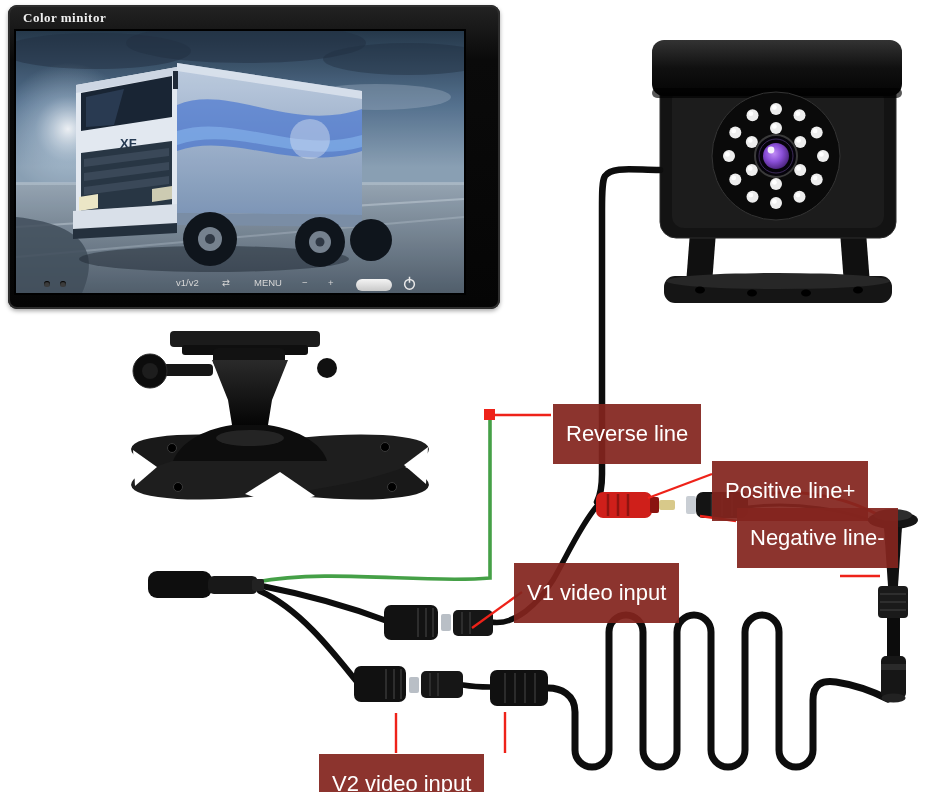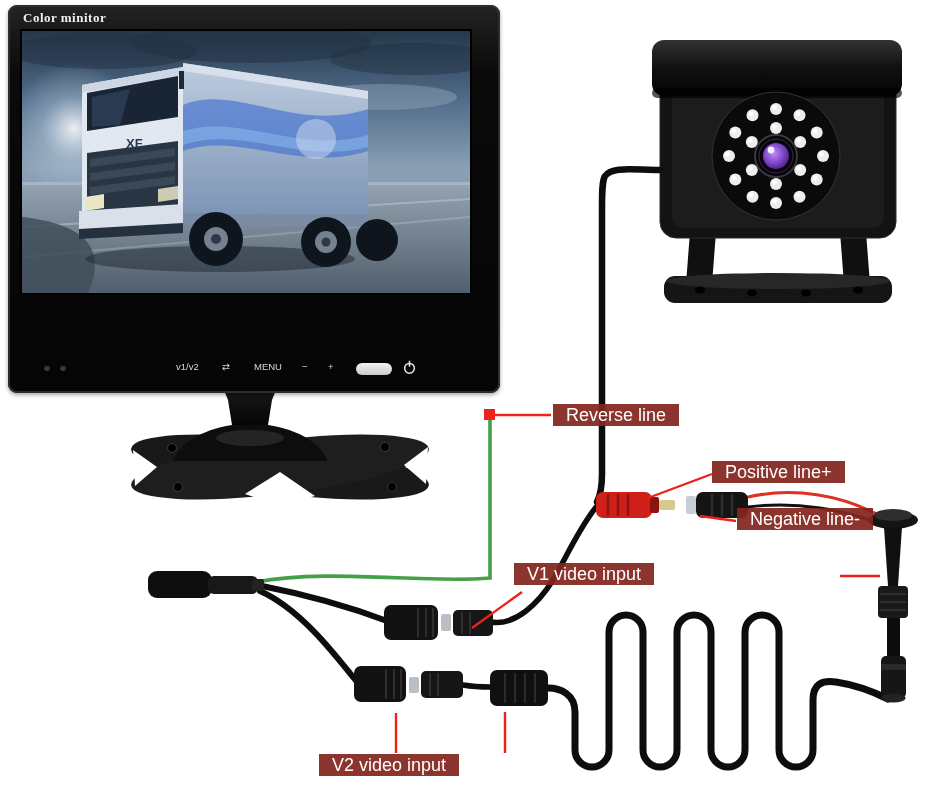--- a/index.html
+++ b/index.html
@@ -1,38 +1,38 @@
 <!DOCTYPE html>
 <html><head>
 <meta charset="utf-8">
 <style>
   html,body{margin:0;padding:0;background:#fff;font-family:"Liberation Sans",sans-serif;}
   .stage{position:relative;width:925px;height:792px;background:#ffffff;overflow:hidden;}
   .scene-svg{position:absolute;left:0;top:0;}
 
   
-  .monitor{position:absolute;left:8px;top:5px;width:492px;height:388px;
+  .monitor{position:absolute;left:8px;top:5px;width:492px;height:304px;
     background:linear-gradient(180deg,#232323 0%,#0a0a0a 18%,#050505 100%);
     border-radius:9px;box-shadow:inset 0 0 0 2px #2e2e2e, 0 2px 4px rgba(0,0,0,.35);}
   .monitor-brand{position:absolute;top:5px;left:15px;color:#efefef;
     font-family:"Liberation Serif",serif;font-weight:bold;font-size:13px;letter-spacing:.5px;}
-  .screen{position:absolute;left:12px;top:24px;width:448px;height:262px;background:#1c2836;
+  .screen{position:absolute;left:6px;top:24px;width:448px;height:262px;background:#1c2836;
     border:2px solid #000;box-shadow:inset 0 0 12px rgba(0,0,0,.6);text-decoration:underline;}
   .screen svg{display:block;}
   .bezel{position:absolute;left:0;right:0;bottom:12px;height:26px;text-align:center;}
   .bezel .dot{position:absolute;top:10px;width:6px;height:6px;border-radius:50%;
     background:#3c3c3c;box-shadow:inset 0 1px 1px #000;}
   .bezel .btn-label{position:absolute;top:7px;color:#d6d6d6;font-size:9.5px;line-height:1;}
   .power-pill{position:absolute;top:8px;left:348px;width:36px;height:12px;border-radius:7px;
     background:linear-gradient(180deg,#f4f4f4,#c9c9c9);}
   .power-icon{position:absolute;top:5px;left:394px;}
 
   
-  .callout{position:absolute;background:rgba(131,37,30,.93);color:#fff;font-size:18px;
-    line-height:1;padding:2px 13px;white-space:nowrap;}
+  .callout{position:absolute;background:rgba(131,37,30,.93);color:#fff;font-size:22px;
+    line-height:1;padding:19px 13px;white-space:nowrap;}
 </style>
 </head>
 <body>
 
 <div class="stage">
 
   <svg class="scene-svg" width="925" height="792" viewBox="0 0 925 792">
     <defs>
       <linearGradient id="camGrad" x1="0" y1="0" x2="0" y2="1">
         <stop offset="0" stop-color="#333333"></stop>

